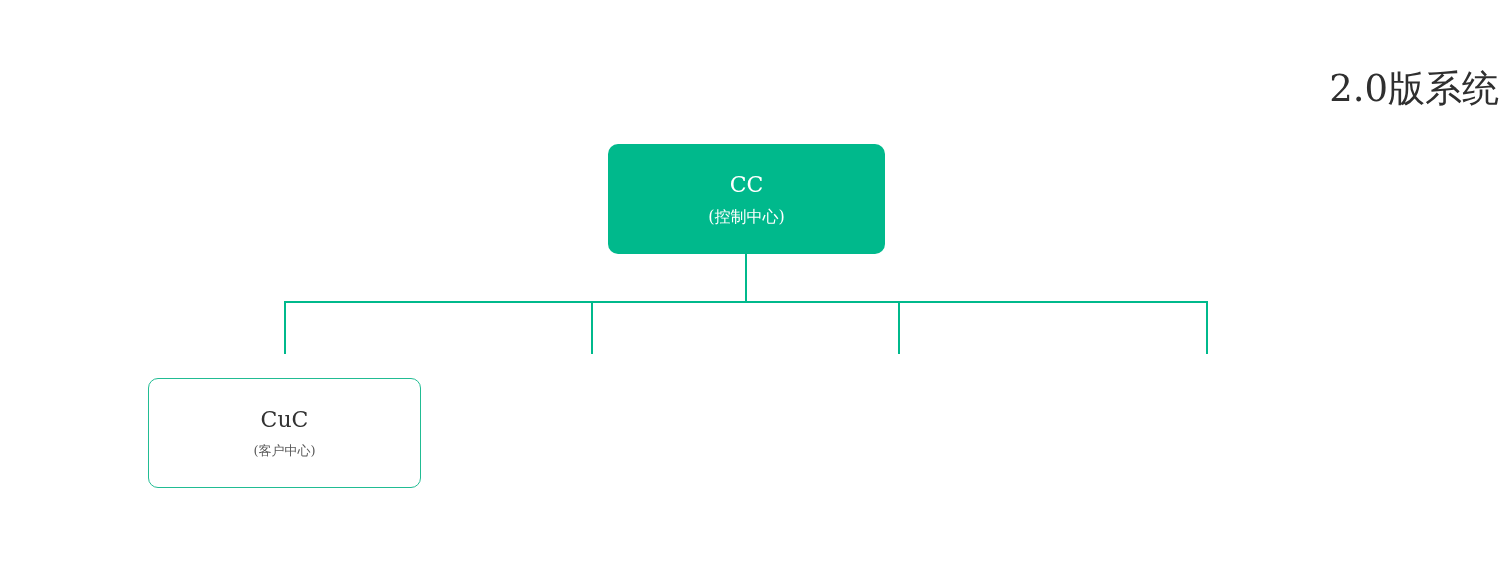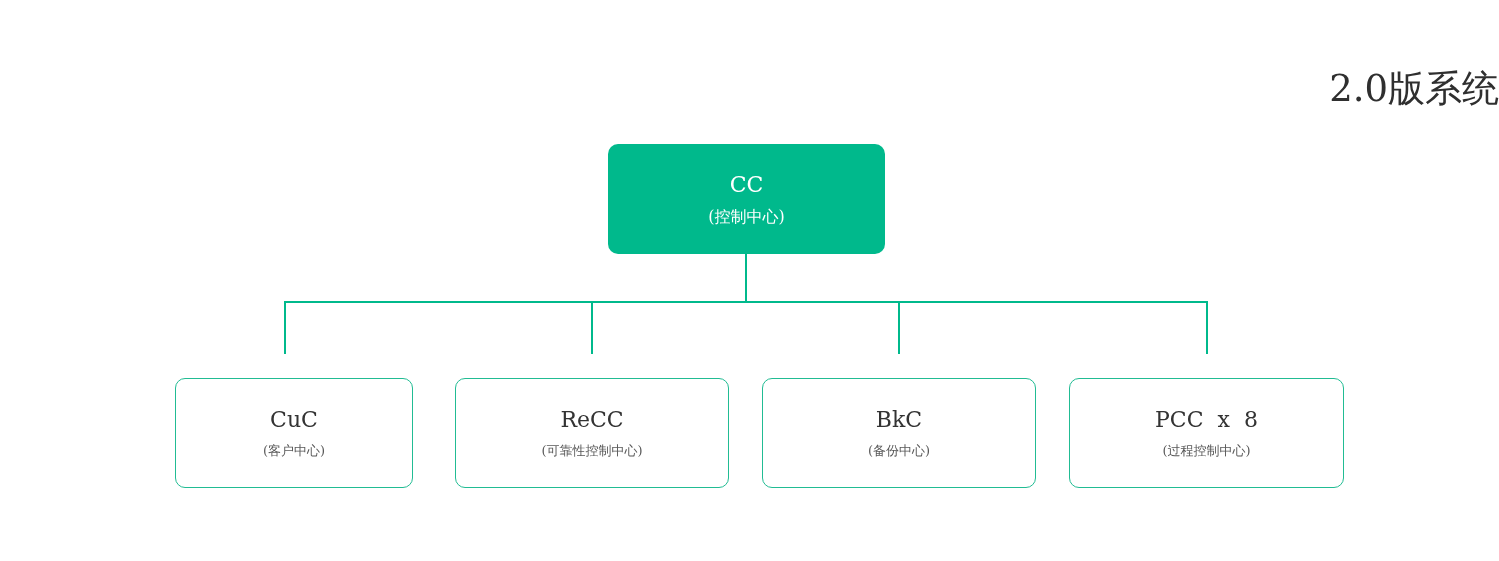--- a/index.html
+++ b/index.html
@@ -47,21 +47,21 @@
     background: var(--accent);
   }
   .node-root .node-title,
   .node-root .node-subtitle { color: var(--root-text); }
   .node-root .node-subtitle { font-size: 16px; }
   .node-child {
     top: 378px; height: 110px;
     background: var(--background);
     border: 1.5px solid var(--child-border);
   }
-  .node-child-1 { left: 148px;  width: 238px; margin-left: 27px; }
+  .node-child-1 { left: 148px;  width: 273px; }
   .node-child-2 { left: 455px;  width: 274px; }
   .node-child-3 { left: 762px;  width: 274px; }
   .node-child-4 { left: 1069px; width: 275px; }
   .node-title {
     font-size: 22px;
     color: var(--node-title-text);
     white-space: pre;
     line-height: 1;
   }
   .node-subtitle {
@@ -98,28 +98,16 @@
   <div class="line line-drop-1"></div>
   <div class="line line-drop-2"></div>
   <div class="line line-drop-3"></div>
   <div class="line line-drop-4"></div>
 
   <div class="node node-child node-child-1">
     <div class="node-title">CuC</div>
     <div class="node-subtitle">(客户中心)</div>
   </div>
 
-  <div class="node node-child node-child-2">
-    <div class="node-title">ReCC</div>
-    <div class="node-subtitle">(可靠性控制中心)</div>
-  </div>
 
-  <div class="node node-child node-child-3">
-    <div class="node-title">BkC</div>
-    <div class="node-subtitle">(备份中心)</div>
-  </div>
 
-  <div class="node node-child node-child-4">
-    <div class="node-title">PCC  x  8</div>
-    <div class="node-subtitle">(过程控制中心)</div>
-  </div>
 
 </div>
 
 </body></html>

